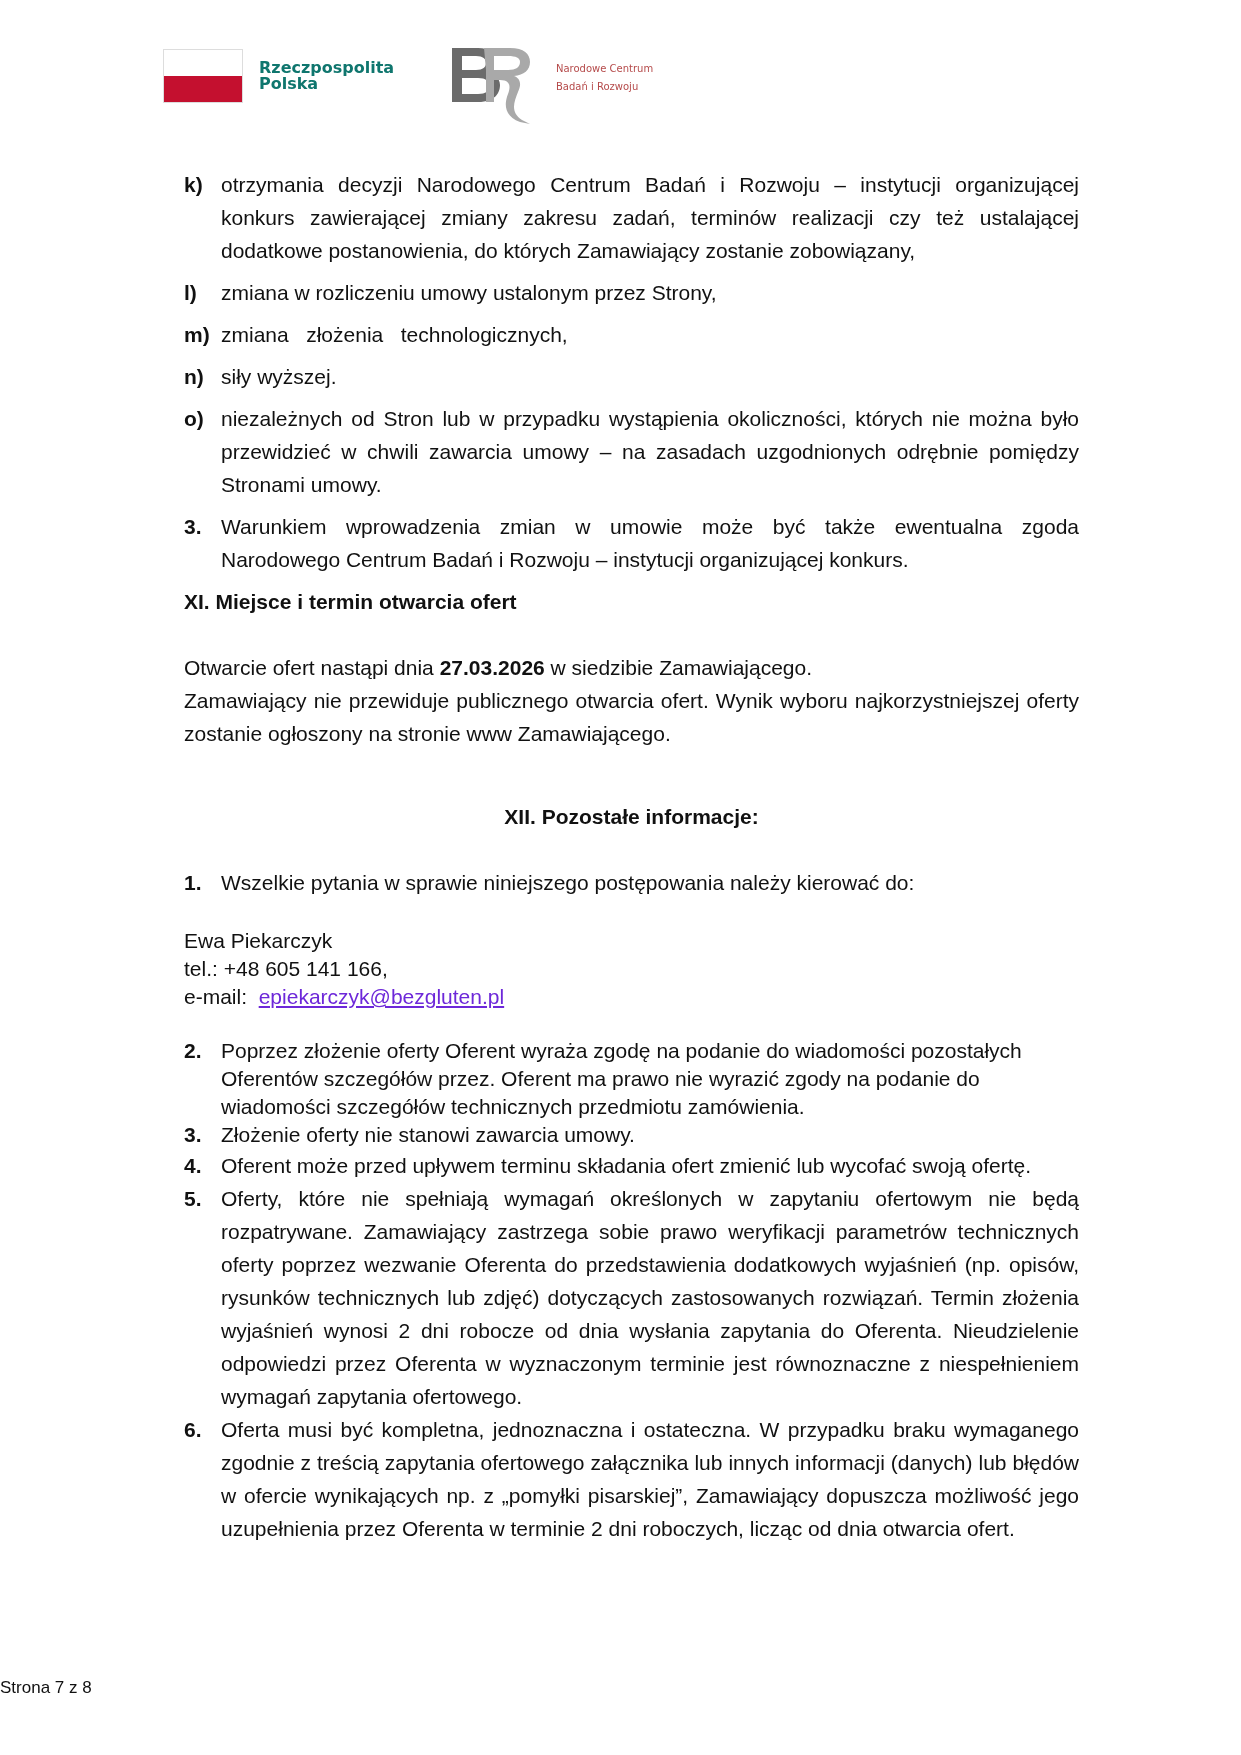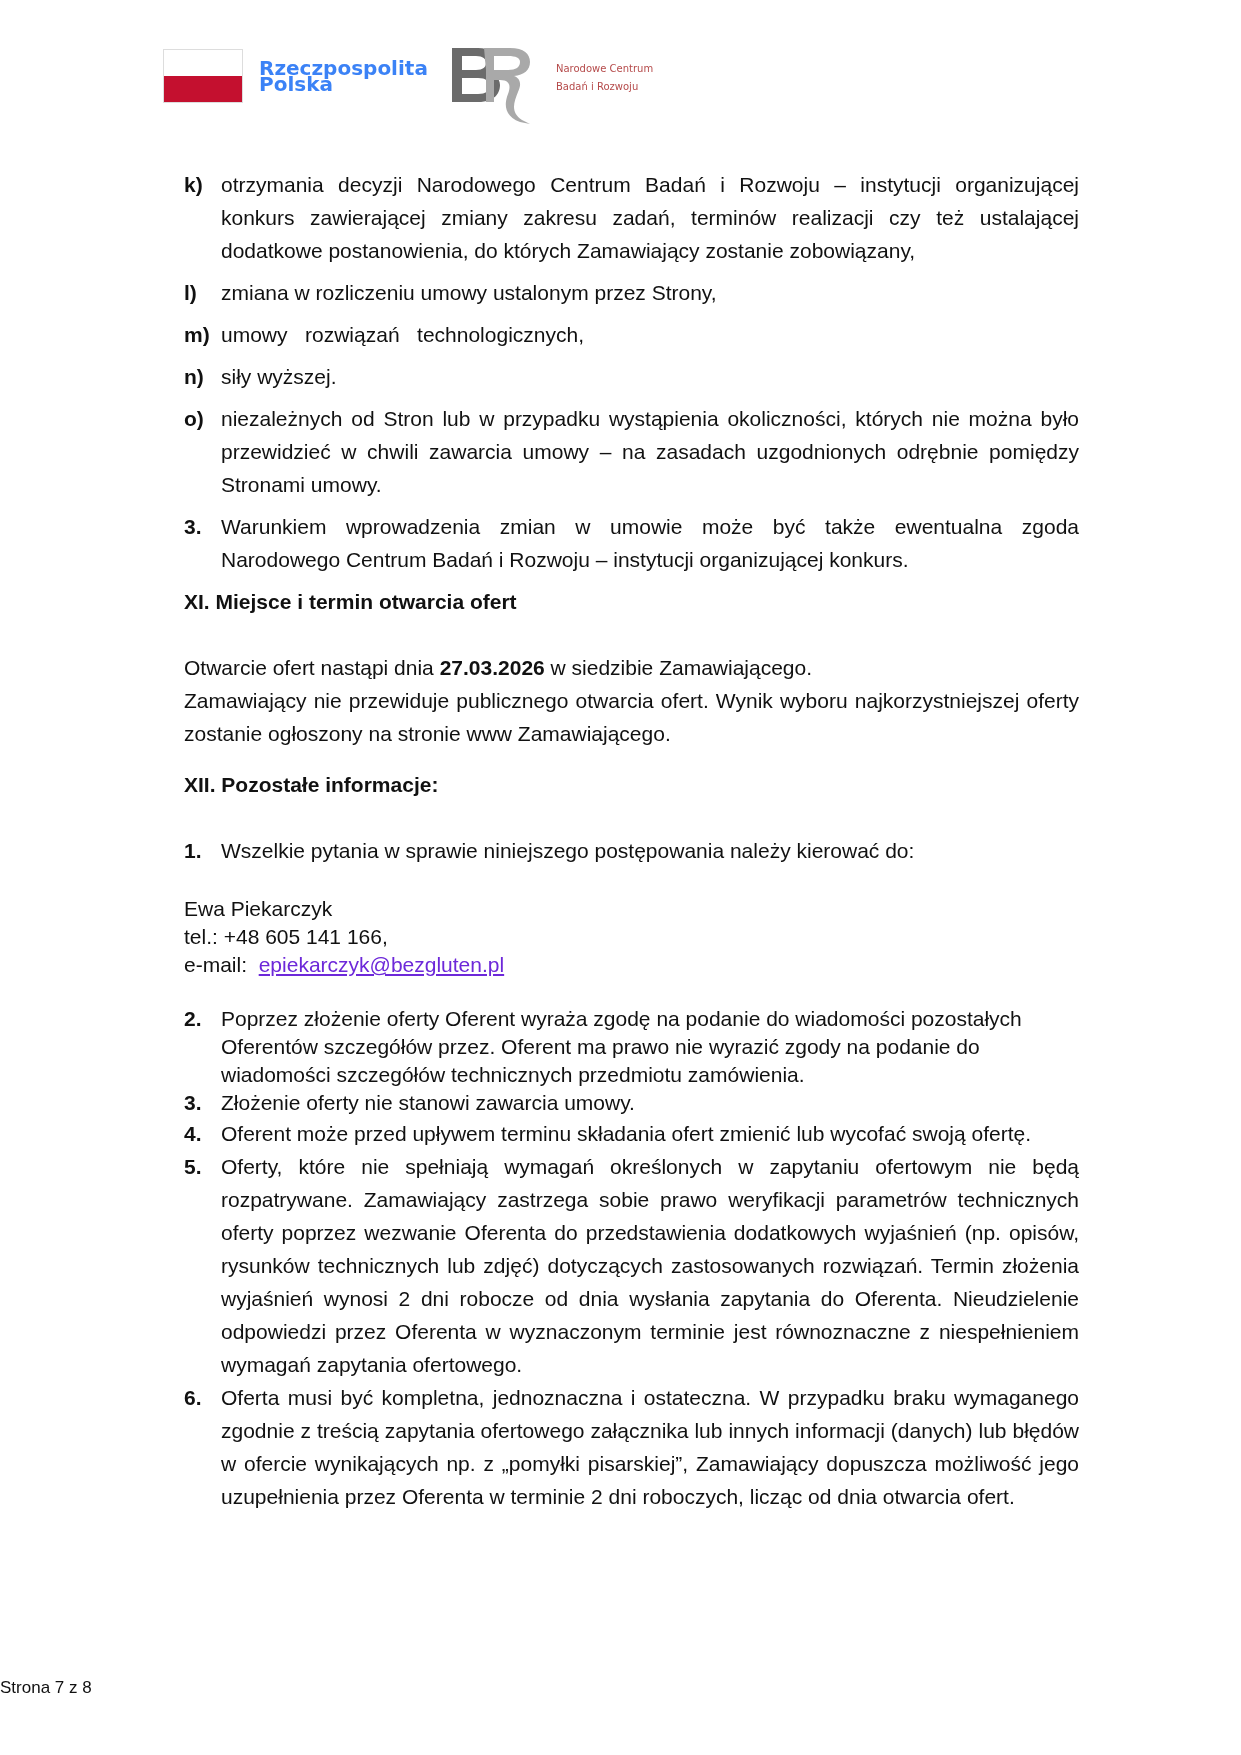--- a/index.html
+++ b/index.html
@@ -6,21 +6,21 @@
   body { width: 1241px; height: 1755px; position: relative; overflow: hidden;
          font-family: "Liberation Sans", sans-serif; color: #111; }
   .page { position: absolute; left: 0; top: 0; width: 1241px; height: 1755px; }
 
   
   .header { position: absolute; top: 40px; left: 0; width: 1241px; height: 85px; }
   .logo-rp { position: absolute; left: 163px; top: 9px; display: flex; align-items: center; }
   .flag { width: 80px; height: 54px; border: 1px solid #ddd; box-sizing: border-box; display: flex; flex-direction: column; }
   .flag .white { flex: 1; background: #fff; }
   .flag .red { flex: 1; background: #c4102f; }
-  .rp-text { margin-left: 16px; font-family: "DejaVu Sans", sans-serif; font-weight: bold; font-size: 20px; line-height: 16px; color: #3b82f6; }
+  .rp-text { margin-left: 16px; font-family: "DejaVu Sans", sans-serif; font-weight: bold; font-size: 16px; line-height: 16px; color: #0f766e; }
   .rp-text div { white-space: nowrap; }
 
   .logo-br { position: absolute; left: 448px; top: 0px; width: 240px; height: 85px; }
   .br-mark { position: absolute; left: 0; top: 0; width: 100px; height: 85px; }
   .br-text { position: absolute; left: 108px; top: 20px; font-family: "DejaVu Sans", sans-serif; font-size: 10px; line-height: 18px; color: #b54a4a; white-space: nowrap; }
 
   .logo-nt { position: absolute; left: 742px; top: 6px; height: 70px; display: flex; align-items: center; }
   .nt-word { font-family: "DejaVu Sans", sans-serif; font-weight: bold; font-size: 42px; letter-spacing: -1px; transform: scaleX(0.78); transform-origin: left center; white-space: nowrap; }
   .nt-green { color: #4a9a1e; }
   .nt-blue { color: #2f7fd1; }
@@ -78,21 +78,21 @@
     <div class="item" style="margin-top:0;">
       <span class="mark">k)</span>
       <span class="txt">otrzymania  decyzji  Narodowego Centrum Badań i Rozwoju – instytucji organizującej konkurs zawierającej  zmiany  zakresu  zadań,  terminów realizacji  czy też  ustalającej dodatkowe  postanowienia,  do  których  Zamawiający  zostanie zobowiązany,</span>
     </div>
     <div class="item" style="margin-top:9px;">
       <span class="mark">l)</span>
       <span class="txt">zmiana w rozliczeniu umowy ustalonym przez Strony,</span>
     </div>
     <div class="item" style="margin-top:9px;">
       <span class="mark">m)</span>
-      <span class="txt" style="white-space:pre;">umowy   rozwiązań   technologicznych,</span>
+      <span class="txt" style="white-space:pre;">zmiana   złożenia   technologicznych,</span>
     </div>
     <div class="item" style="margin-top:9px;">
       <span class="mark">n)</span>
       <span class="txt">siły wyższej.</span>
     </div>
     <div class="item" style="margin-top:9px;">
       <span class="mark">o)</span>
       <span class="txt">niezależnych od Stron lub w przypadku wystąpienia okoliczności, których nie można było przewidzieć w chwili zawarcia umowy – na zasadach uzgodnionych odrębnie pomiędzy Stronami umowy.</span>
     </div>
     <div class="item" style="margin-top:9px;">
@@ -100,21 +100,21 @@
       <span class="txt">Warunkiem wprowadzenia zmian w umowie może być także ewentualna zgoda Narodowego Centrum Badań i Rozwoju – instytucji organizującej konkurs.</span>
     </div>
 
     <p class="heading" style="margin-top:9px;">XI. Miejsce i termin otwarcia ofert</p>
 
     <p style="margin-top:33px;">
       <span>Otwarcie ofert nastąpi dnia </span><span class="bold">27.03.2026</span><span> w siedzibie Zamawiającego.</span>
     </p>
     <p style="text-align:justify;">Zamawiający nie przewiduje publicznego otwarcia ofert. Wynik wyboru najkorzystniejszej oferty zostanie ogłoszony na stronie www Zamawiającego.</p>
 
-    <p class="heading" style="margin-top:18px;">XII. Pozostałe informacje:</p>
+    <p class="heading" style="margin-top:50px;text-align:center;">XII. Pozostałe informacje:</p>
 
     <div class="item" style="margin-top:33px;">
       <span class="mark">1.</span>
       <span class="txt">Wszelkie pytania w sprawie niniejszego postępowania należy kierować do:</span>
     </div>
 
     <div class="tight" style="margin-top:28px;">
       <p>Ewa Piekarczyk</p>
       <p>tel.: +48 605 141 166,</p>
       <p><span style="white-space:pre;">e-mail:  </span><a class="email">epiekarczyk@bezgluten.pl</a></p>

